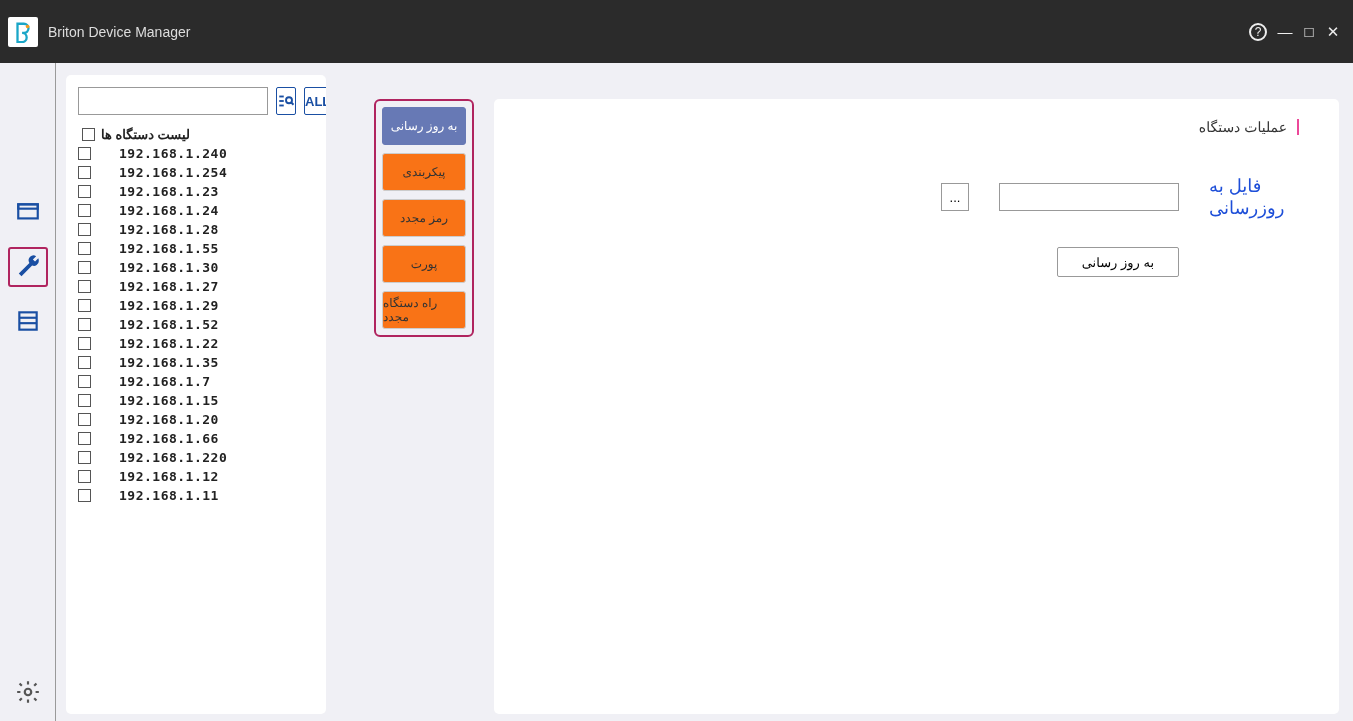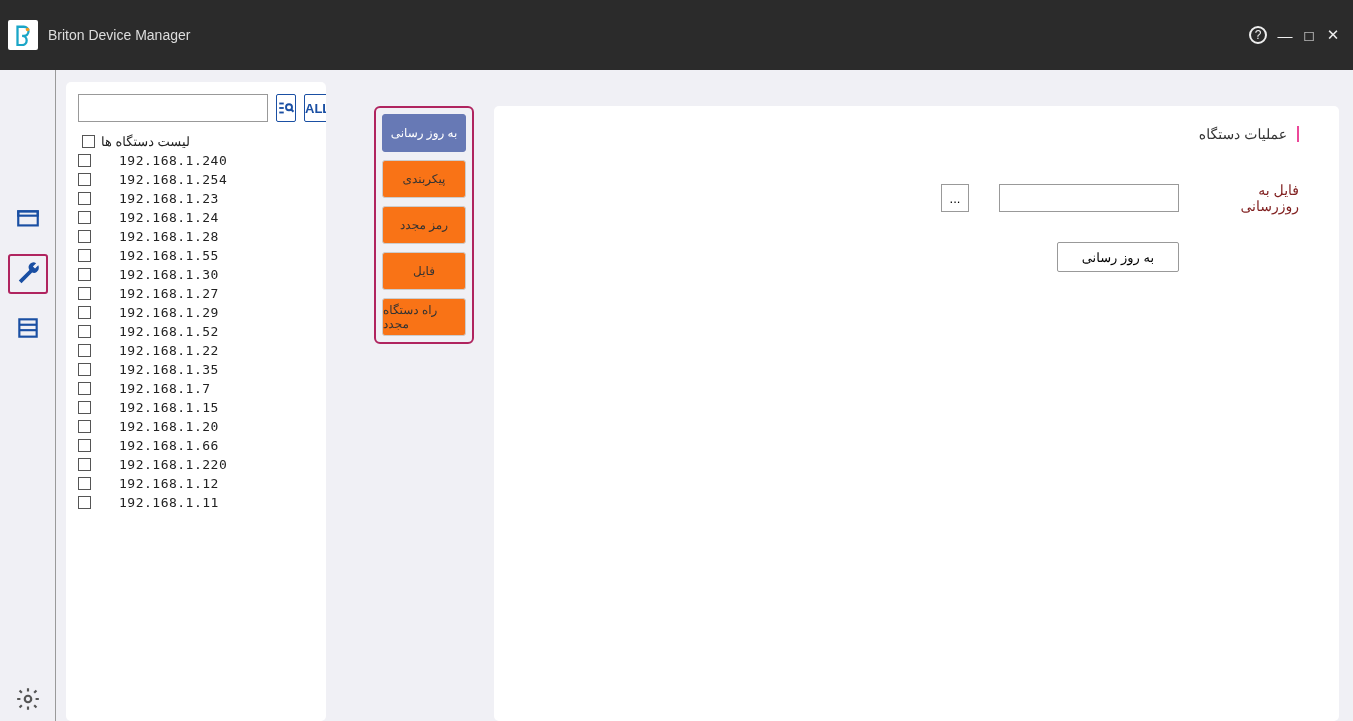--- a/index.html
+++ b/index.html
@@ -1,18 +1,18 @@
 <!DOCTYPE html>
 <html><head>
 <meta charset="utf-8">
 <style>
   * { box-sizing: border-box; margin: 0; padding: 0; font-family: "Segoe UI", Tahoma, sans-serif; }
   body { background: #f0f0f5; width: 1353px; height: 721px; overflow: hidden; }
 
-  .titlebar { background: #2b2b2b; color: #eee; height: 70px; display: flex; align-items: center; padding: 0 8px; }
+  .titlebar { background: #2b2b2b; color: #eee; height: 63px; display: flex; align-items: center; padding: 0 8px; }
   .titlebar .logo { width: 30px; height: 30px; background: #fff; border-radius: 2px; display: flex; align-items: center; justify-content: center; margin-right: 10px; }
   .titlebar .logo svg { width: 22px; height: 22px; }
   .titlebar .title { font-size: 14px; color: #ddd; }
   .titlebar .spacer { flex: 1; }
   .titlebar .winbtn { color: #eee; width: 24px; text-align: center; cursor: pointer; font-size: 15px; }
   .titlebar .help-icon { width:18px; height:18px; border:2px solid #eee; border-radius:50%; display:flex; align-items:center; justify-content:center; font-size:12px; margin-right:6px; }
 
   .app-body { display: flex; height: calc(721px - 58px); }
 
   .rail { width: 56px; background: #f0f0f5; border-right: 1px solid #9a9a9a; display: flex; flex-direction: column; align-items: center; padding-top: 130px; }
@@ -20,41 +20,41 @@
   .rail .rail-btn.active { border: 2px solid #b0245f; }
   .rail .rail-btn svg { width: 26px; height: 26px; }
   .rail .rail-bottom { margin-top: auto; margin-bottom: 14px; }
 
   .device-panel { width: 260px; background: #fff; margin: 12px 8px 12px 10px; border-radius: 5px; padding: 12px; overflow-y: auto; }
   .search-row { display: flex; gap: 8px; margin-bottom: 12px; align-items:center; }
   .search-input { flex: 1; height: 28px; border: 1px solid #999; padding: 0 6px; font-size: 13px; }
   .icon-btn { width: 30px; height: 28px; border: 1px solid #1a4fa3; color: #1a4fa3; background:#fff; font-size: 12px; font-weight: bold; display: flex; align-items: center; justify-content: center; cursor: pointer; border-radius:2px;}
   .all-btn { width: 36px; height: 28px; border: 1px solid #1a4fa3; color: #1a4fa3; background:#fff; font-size: 13px; font-weight: 600; display:flex; align-items:center; justify-content:center; cursor:pointer; border-radius:2px; }
 
-  .tree-root { direction: rtl; text-align: right; }
+  .tree-root { direction: rtl; text-align: right; font-weight: bold; }
   .tree-root .root-row, .tree-root .dev-row { display: flex; align-items: center; gap: 6px; font-size: 13px; color: #222; margin-bottom: 4px; }
   .tree-root .dev-row { padding-right: 22px; direction:ltr; justify-content:flex-start;}
   .tree-root .root-row { direction: rtl; justify-content:flex-end; padding-left:0;}
   .tree-root .root-row .chk, .tree-root .dev-row .chk { width: 13px; height: 13px; border: 1px solid #555; flex-shrink:0; }
   .tree-root .dev-row { direction: ltr; gap: 28px; }
   .tree-root .dev-row span { font-family: monospace; font-size:13px; letter-spacing:0.5px;}
   .root-row { display:flex; align-items:center; gap:5px; margin-bottom:6px;}
   .root-row span{ font-size:13px;}
 
   .gap-col { width: 40px; }
 
   .config-rail { width: 100px; margin: 36px 0 12px 0; }
   .config-box { border: 2px solid #b0245f; border-radius: 6px; padding: 6px; display:flex; flex-direction:column; gap:8px; }
   .config-btn { height: 38px; border: 1px solid #ccc; background: #f97316; font-size: 12px; color:#333; display:flex; align-items:center; justify-content:center; cursor:pointer; border-radius:3px; }
   .config-btn.active { background: #6779b5; color: #fff; border-color:#6779b5; font-weight:500; }
 
   .main-panel { flex: 1; background: #fff; margin: 36px 14px 12px 20px; border-radius: 5px; padding: 20px 40px; direction: rtl; }
   .main-panel h3 { font-size: 14px; font-weight: 500; color:#333; border-right: 2px solid #ec4899; padding-right: 10px; margin-bottom: 40px; }
   .form-row { display: flex; align-items: center; gap: 30px; margin-bottom: 28px; }
-  .form-row label { font-size: 14px; width: 90px; text-align:right; color:#7f1d1d;}
+  .form-row label { font-size: 18px; width: 90px; text-align:left; color:#1d4ed8;}
   .file-input { width: 180px; height: 28px; border: 1px solid #999; }
   .browse-btn { width: 28px; height: 28px; border: 1px solid #999; background:#fff; font-size: 13px; display:flex; align-items:center; justify-content:center; cursor:pointer;}
   .action-btn { height: 30px; padding: 0 24px; border:1px solid #999; background:#fff; font-size:13px; cursor:pointer; border-radius:2px; }
   .action-row { padding-right: 120px; }
 </style>
 </head>
 <body>
 
 <div class="titlebar">
   <div class="logo">
@@ -202,21 +202,21 @@
     </div>
   </div>
 
   <div class="gap-col"></div>
 
   <div class="config-rail">
     <div class="config-box" id="config-tabs-box">
         <div class="config-btn active">به روز رسانی</div>
         <div class="config-btn">پیکربندی</div>
         <div class="config-btn">رمز مجدد</div>
-        <div class="config-btn">فایل</div>
+        <div class="config-btn">پورت</div>
         <div class="config-btn">راه دستگاه مجدد</div>
       </div>
   </div>
 
   <div class="main-panel">
     <h3>عملیات دستگاه</h3>
     <div class="form-row">
       <label>فایل به روزرسانی</label>
       <input class="file-input" type="text" style="">
       <div class="browse-btn">...</div>

